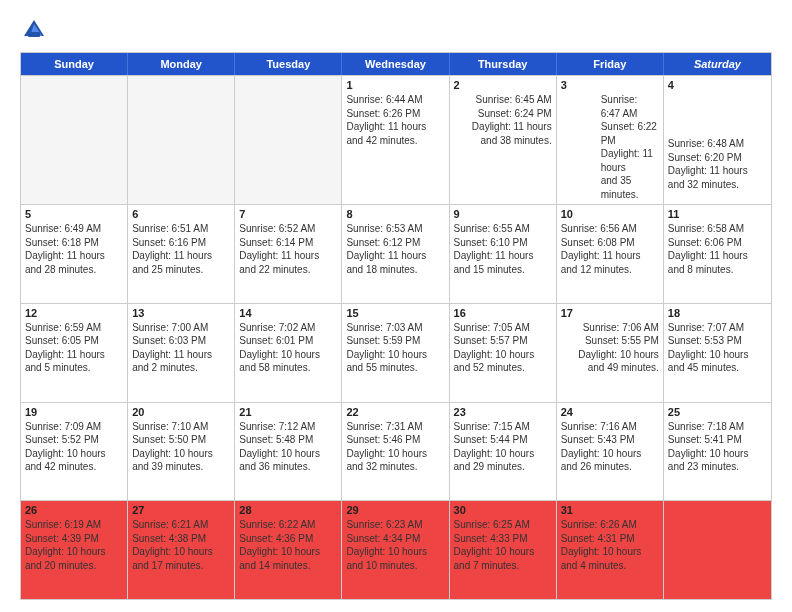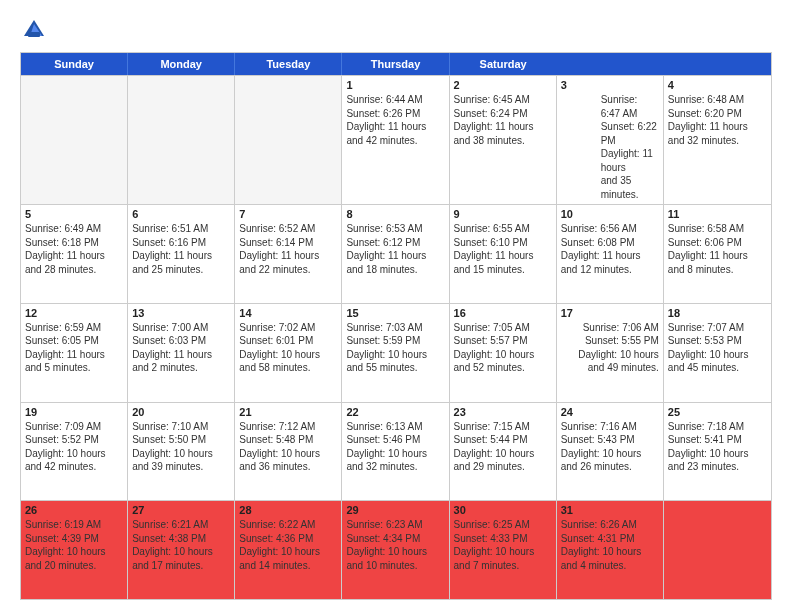--- a/index.html
+++ b/index.html
@@ -71,21 +71,21 @@
       background: #2255cc;
     }
     .cal-header-cell {
       color: #fff;
       font-size: 11px;
       font-weight: bold;
       padding: 5px 4px;
       text-align: center;
       border-right: 1px solid #4477dd;
     }
-    .cal-header-cell:last-child { border-right: none; }
+    .cal-header-cell:last-child { border-right: none; font-style: italic; }
     .cal-body {
       flex: 1;
       display: flex;
       flex-direction: column;
     }
     .cal-row {
       display: grid;
       grid-template-columns: repeat(7, 1fr);
       flex: 1;
       border-top: 1px solid #ccc;
@@ -136,52 +136,54 @@
       <div class="month-title"></div>
       <div class="subtitle"></div>
     </div>
   </div>
 
   <div class="calendar">
     <div class="cal-header-row">
     <div class="cal-header-cell">Sunday</div>
         <div class="cal-header-cell">Monday</div>
         <div class="cal-header-cell">Tuesday</div>
+        <div class="cal-header-cell">Wednesday</div>
         <div class="cal-header-cell">Thursday</div>
+        <div class="cal-header-cell">Friday</div>
         <div class="cal-header-cell">Saturday</div>
       </div>
     <div class="cal-body">
     <div class="cal-row">
           <div class="cal-cell empty"></div>
           <div class="cal-cell empty"></div>
           <div class="cal-cell empty"></div>
           <div class="cal-cell">
             <div class="day-num">1</div>
             <div class="day-info" style="white-space: pre-line;">Sunrise: 6:44 AM
 Sunset: 6:26 PM
 Daylight: 11 hours
 and 42 minutes.</div>
           </div>
           <div class="cal-cell">
             <div class="day-num">2</div>
-            <div class="day-info" style="white-space: pre-line;">Sunrise: 6:45 AM
+            <div class="day-info" style="white-space: pre-line; text-align: right;">Sunrise: 6:45 AM
 Sunset: 6:24 PM
 Daylight: 11 hours
 and 38 minutes.</div>
           </div>
           <div class="cal-cell">
             <div class="day-num">3</div>
             <div class="day-info" style="white-space: pre-line; margin-left: 40px;">Sunrise: 6:47 AM
 Sunset: 6:22 PM
 Daylight: 11 hours
 and 35 minutes.</div>
           </div>
           <div class="cal-cell">
             <div class="day-num">4</div>
-            <div class="day-info" style="white-space: pre-line;">Sunrise: 6:48 AM
+            <div class="day-info" style="white-space: pre-line; margin-top: 44px;">Sunrise: 6:48 AM
 Sunset: 6:20 PM
 Daylight: 11 hours
 and 32 minutes.</div>
           </div>
         </div>
         <div class="cal-row">
           <div class="cal-cell">
             <div class="day-num">5</div>
             <div class="day-info" style="white-space: pre-line;">Sunrise: 6:49 AM
 Sunset: 6:18 PM
@@ -299,21 +301,21 @@
           </div>
           <div class="cal-cell">
             <div class="day-num">21</div>
             <div class="day-info" style="white-space: pre-line;">Sunrise: 7:12 AM
 Sunset: 5:48 PM
 Daylight: 10 hours
 and 36 minutes.</div>
           </div>
           <div class="cal-cell">
             <div class="day-num">22</div>
-            <div class="day-info" style="white-space: pre-line;">Sunrise: 6:13 AM
+            <div class="day-info" style="white-space: pre-line;">Sunrise: 7:31 AM
 Sunset: 5:46 PM
 Daylight: 10 hours
 and 32 minutes.</div>
           </div>
           <div class="cal-cell">
             <div class="day-num">23</div>
             <div class="day-info" style="white-space: pre-line;">Sunrise: 7:15 AM
 Sunset: 5:44 PM
 Daylight: 10 hours
 and 29 minutes.</div>

